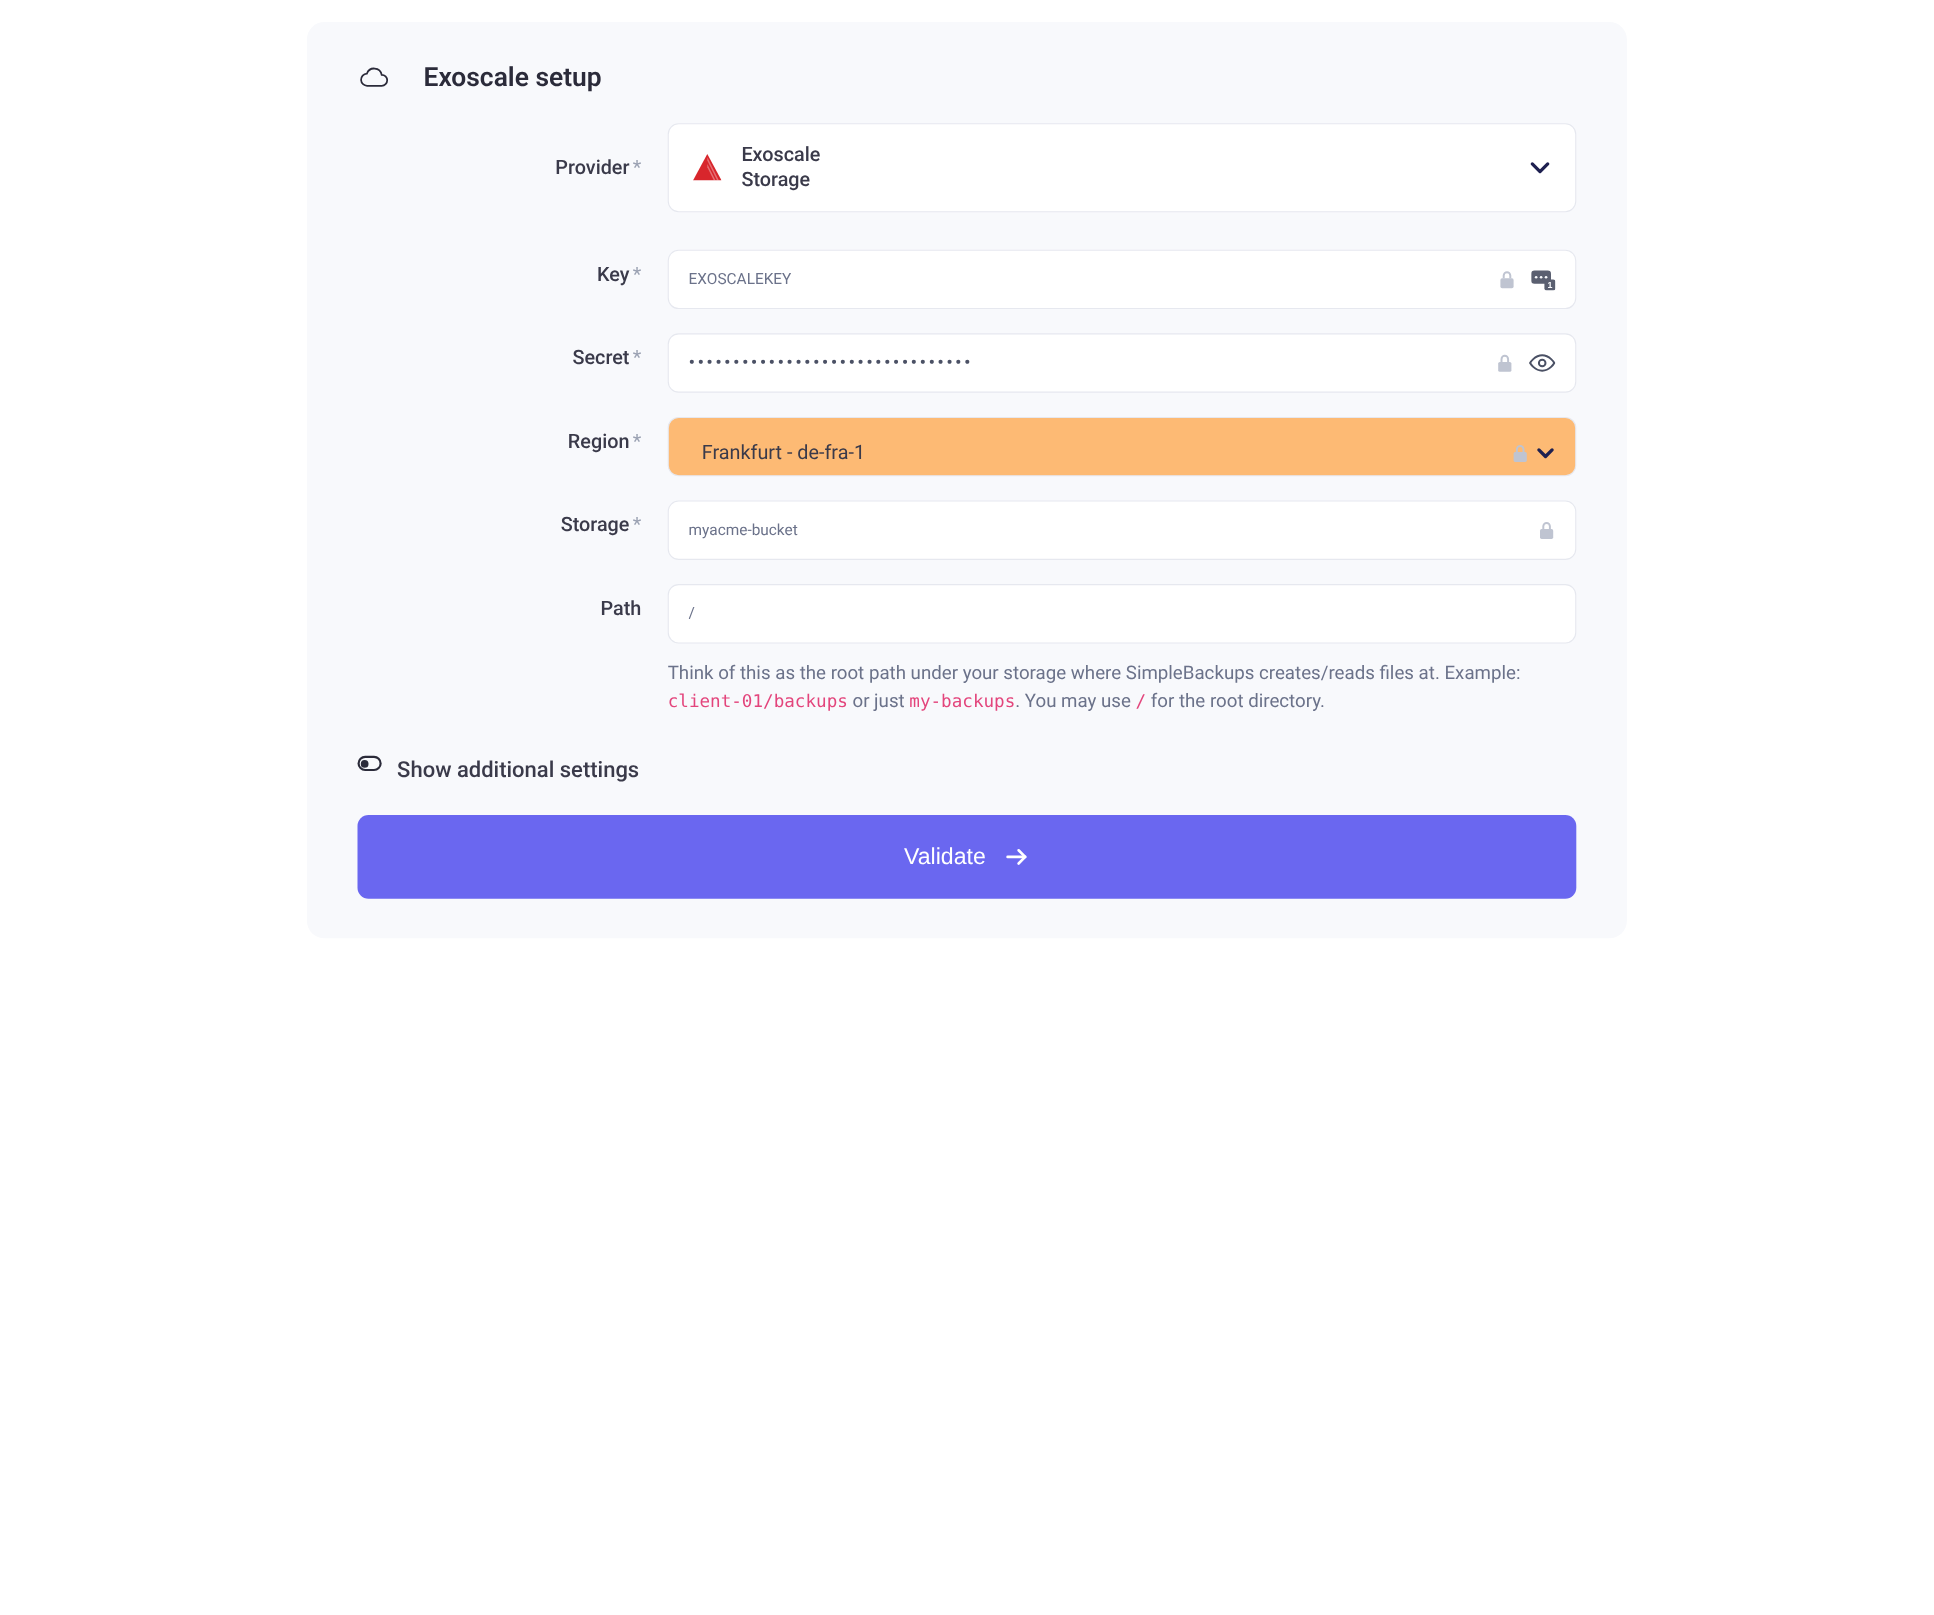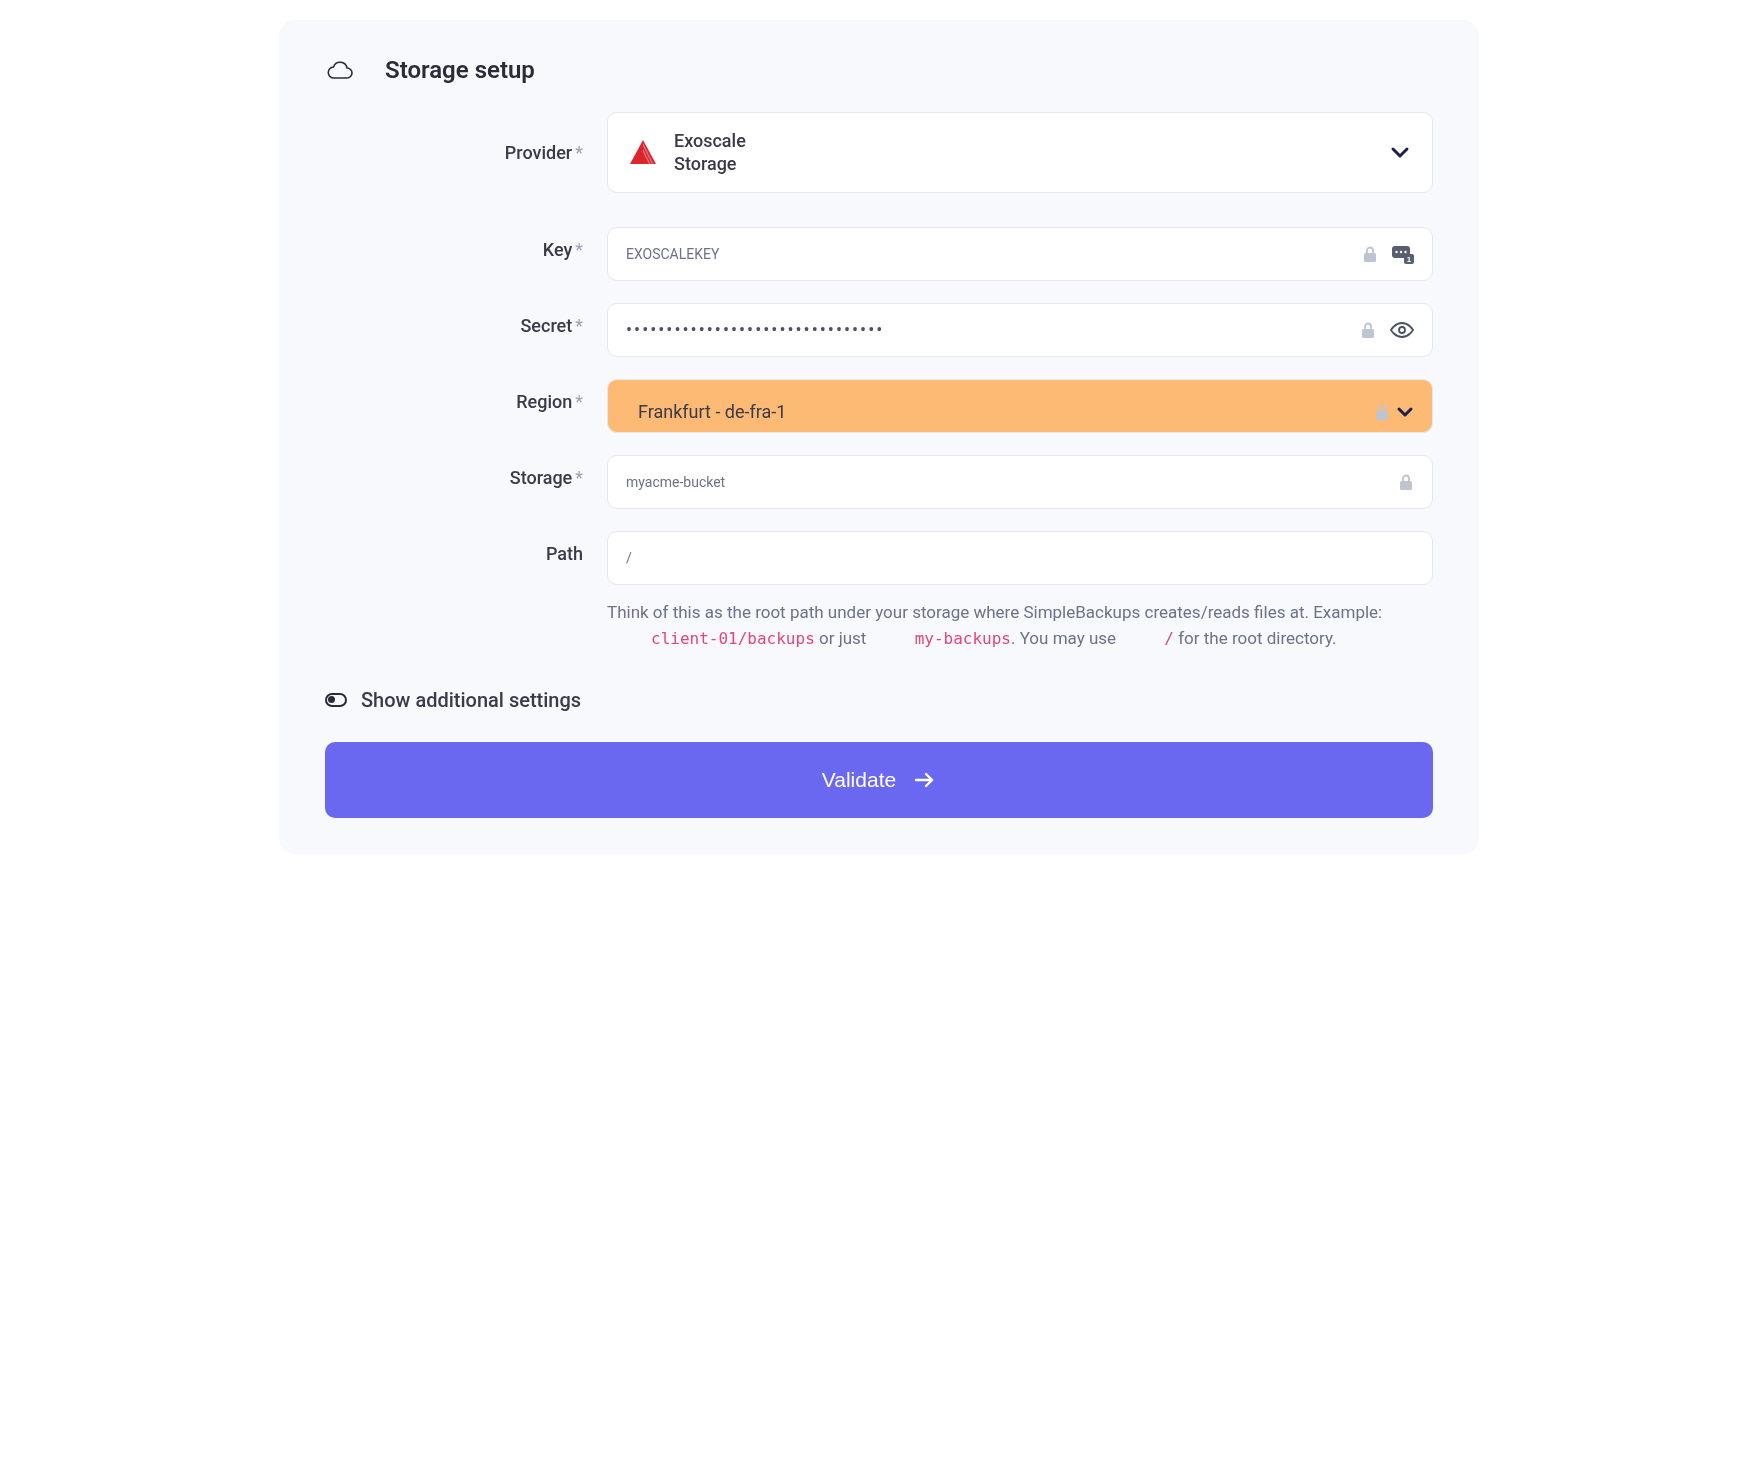--- a/index.html
+++ b/index.html
@@ -111,25 +111,24 @@
   .help-text {
     margin-top: 14px;
     font-size: 17px;
     color: #6b728a;
     line-height: 1.55;
   }
   .help-text code {
     font-family: ui-monospace, SFMono-Regular, Menlo, Consolas, monospace;
     color: #e3457c;
     font-size: 16px;
-    margin-left: 44px;
   }
   .toggle-row {
     display: flex;
-    align-items: center;
+    align-items: flex-start;
     gap: 14px;
     margin-top: 36px;
     margin-bottom: 30px;
   }
   .toggle-row .toggle-pill {
     width: 22px;
     height: 14px;
     border: 2px solid #2b2b3a;
     border-radius: 999px;
     display: flex;
@@ -167,21 +166,21 @@
 <body>
 
 <div class="panel">
 
   <div class="section-header">
     <div class="icon-slot">
       <svg width="28" height="20" viewBox="0 0 28 20" fill="none" stroke="currentColor" stroke-width="1.6">
         <path d="M8 18h13a5 5 0 0 0 0-10 7 7 0 0 0-13.5-1A5 5 0 0 0 8 18z"></path>
       </svg>
     </div>
-    <h2>Storage setup</h2>
+    <h2>Exoscale setup</h2>
   </div>
 
   <div class="form-row provider">
     <div class="label-col">
       <span>Provider</span><span class="ast">*</span>
     </div>
     <div class="field-col">
       <div class="select-box">
         <div class="left">
           <span>

